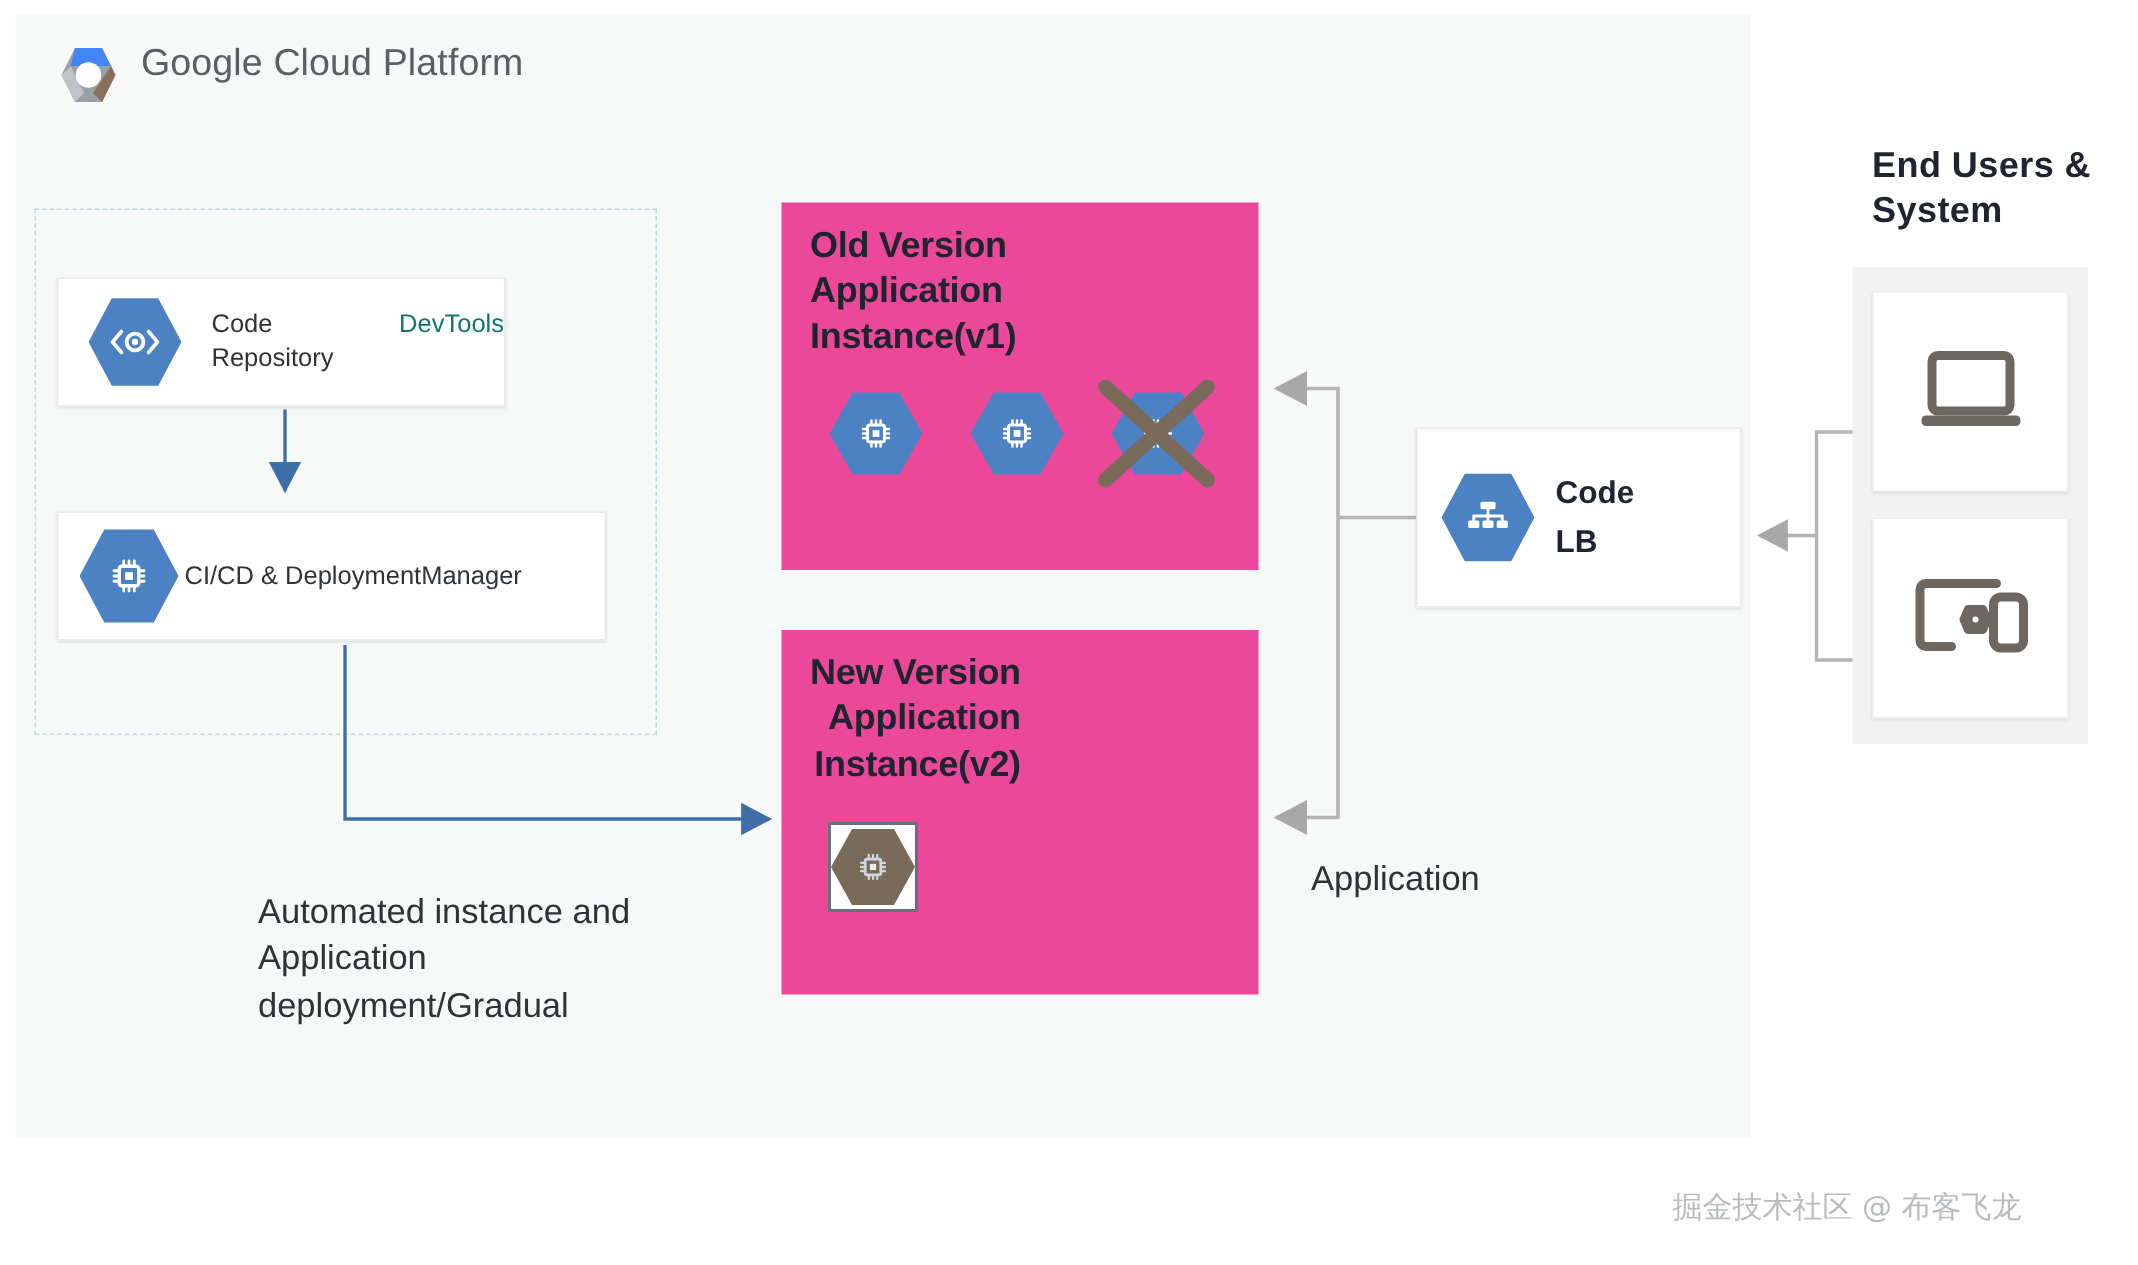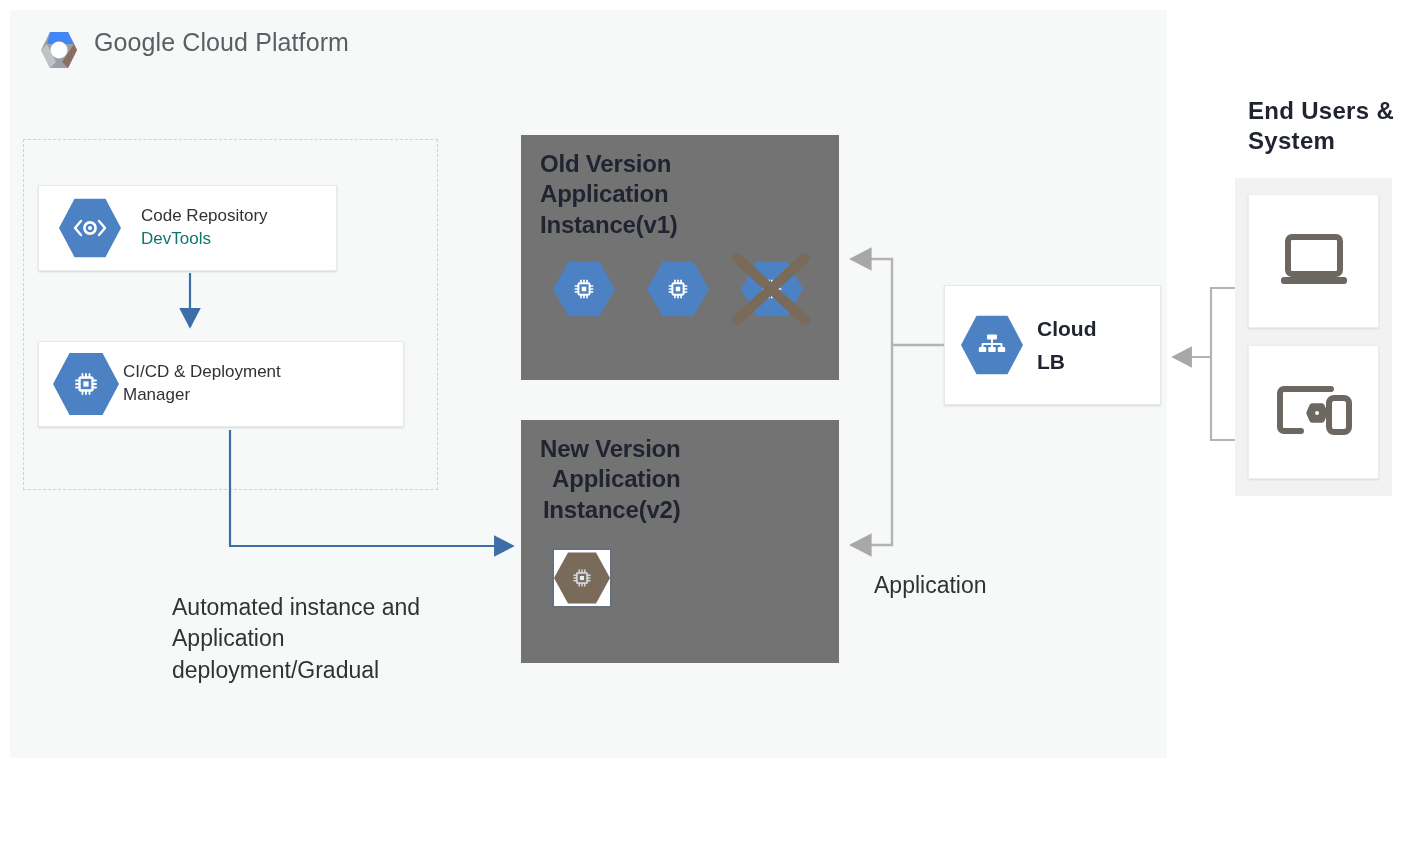--- a/index.html
+++ b/index.html
@@ -41,26 +41,26 @@
   }
   #card-repo { left: 38px; top: 185px; width: 299px; height: 86px; }
   #card-cicd { left: 38px; top: 341px; width: 366px; height: 86px; }
 
   .hexico { flex: 0 0 auto; position: relative; }
   .hex {
     background: #4c82c3;
     clip-path: polygon(25% 3%, 75% 3%, 100% 50%, 75% 97%, 25% 97%, 0% 50%);
     display: flex; align-items: center; justify-content: center;
   }
-  .card-txt { display: flex; flex-direction: column; justify-content: flex-end; }
+  .card-txt { display: flex; flex-direction: row; justify-content: flex-end; }
   .card-t1 { font-size: 17px; color: #2f3336; line-height: 1.35; font-weight: 400; }
   .card-t2 { font-size: 17px; color: #0f766e; line-height: 1.35; font-weight: 400; }
 
   
-  .vbox { position: absolute; background: #737373; }
+  .vbox { position: absolute; background: #ec4899; }
   #box-old { left: 521px; top: 135px; width: 318px; height: 245px; }
   #box-new { left: 521px; top: 420px; width: 318px; height: 243px; text-align: right; }
   .vtitle {
     position: absolute; left: 19px; top: 14px;
     font-size: 24px; font-weight: 700; color: #1f2430;
     line-height: 1.27; letter-spacing: -.2px;
   }
   .inst-row { position: absolute; left: 32px; display: flex; align-items: center; gap: 32px; }
 
   
@@ -289,21 +289,21 @@
         <svg width="30" height="26" viewBox="0 0 30 26">
           <rect x="10" y="2.5" width="10" height="5" rx="1" fill="#fff"></rect>
           <path d="M15 7.5 V12 M5.5 12 H24.5 M5.5 12 V15 M15 12 V15 M24.5 12 V15" stroke="#fff" stroke-width="1.9" fill="none" stroke-linecap="round"></path>
           <rect x="1.8" y="15" width="7.4" height="5" rx="1" fill="#fff"></rect>
           <rect x="11.3" y="15" width="7.4" height="5" rx="1" fill="#fff"></rect>
           <rect x="20.8" y="15" width="7.4" height="5" rx="1" fill="#fff"></rect>
         </svg>
       </div>
     </div>
     <div class="lb-txt">
-      <span class="lb-line">Cloud</span>
+      <span class="lb-line">Code</span>
       <span class="lb-line">LB</span>
     </div>
   </div>
 
   <div class="eu-title">
     <div>End Users &amp;</div>
     <div>System</div>
   </div>
   <div class="eu-wrap">
     <div class="eu-card" id="eu-card-laptop">
@@ -324,20 +324,21 @@
 
   <div class="ftext" id="txt-automated">
     <div>Automated instance and</div>
     <div>Application</div>
     <div>deployment/Gradual</div>
   </div>
   <div class="ftext" id="txt-gradual">
     <div>Application</div>
   </div>
 
+  <div class="watermark">掘金技术社区 @ 布客飞龙</div>
 
   <svg class="layer">
     <defs>
       <marker id="abl" markerWidth="11" markerHeight="11" refX="8.6" refY="5.5" orient="auto">
         <path d="M0,0.6 L9.4,5.5 L0,10.4 Z" fill="#3d6ea8"></path>
       </marker>
       <marker id="agr" markerWidth="11" markerHeight="11" refX="8.6" refY="5.5" orient="auto">
         <path d="M0,0.6 L9.4,5.5 L0,10.4 Z" fill="#a8a8a8"></path>
       </marker>
     </defs>

